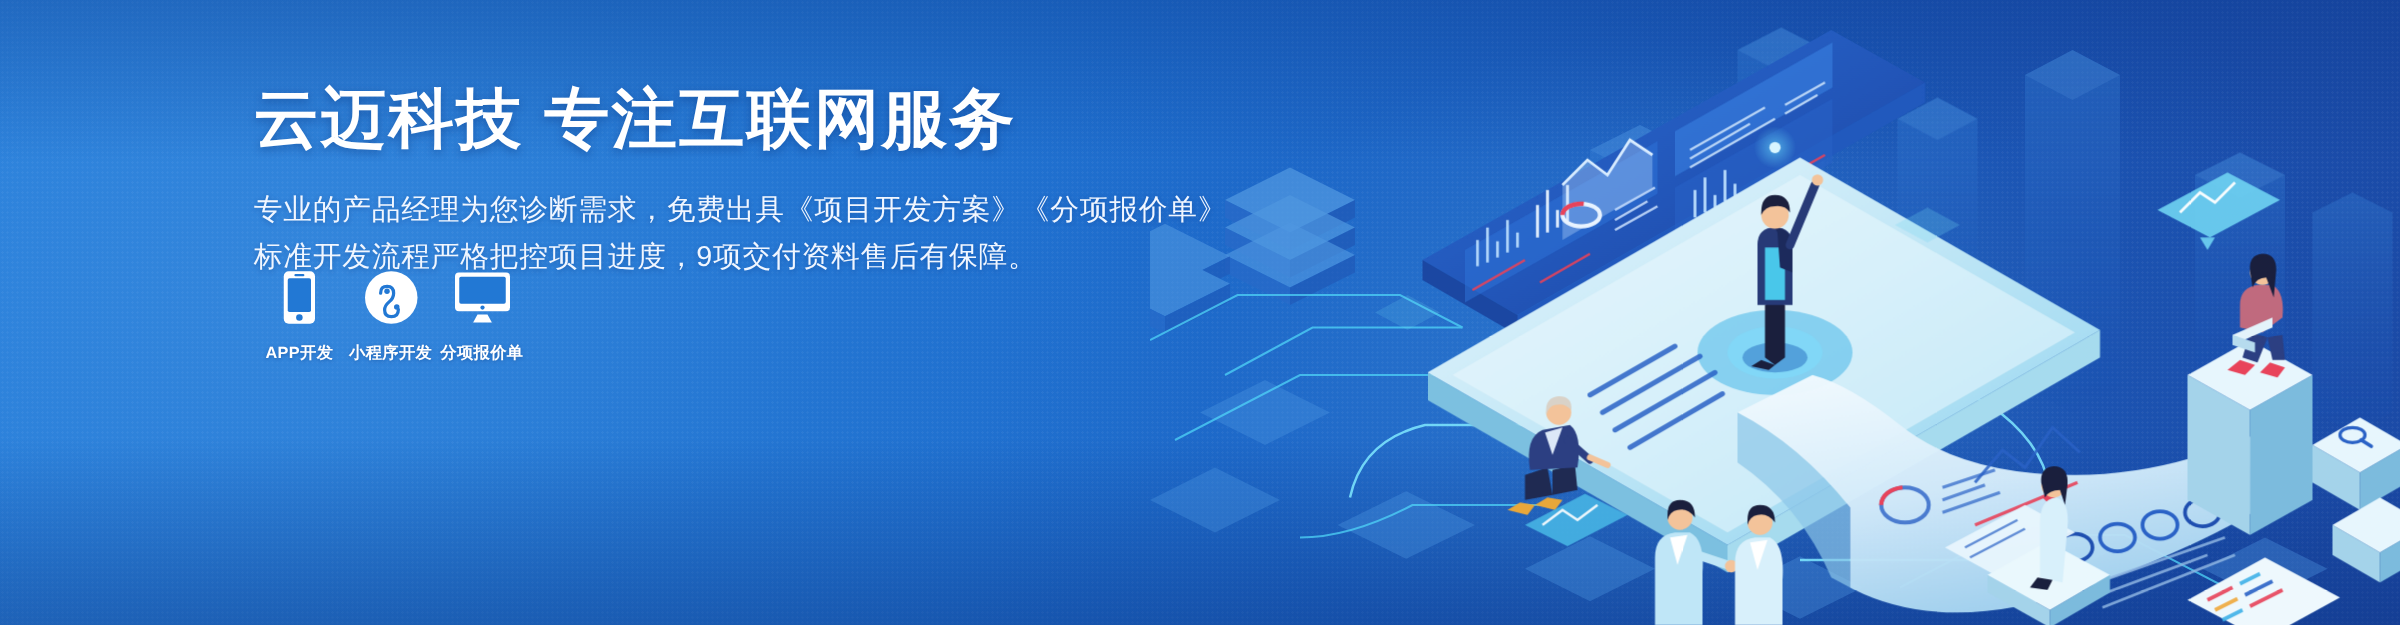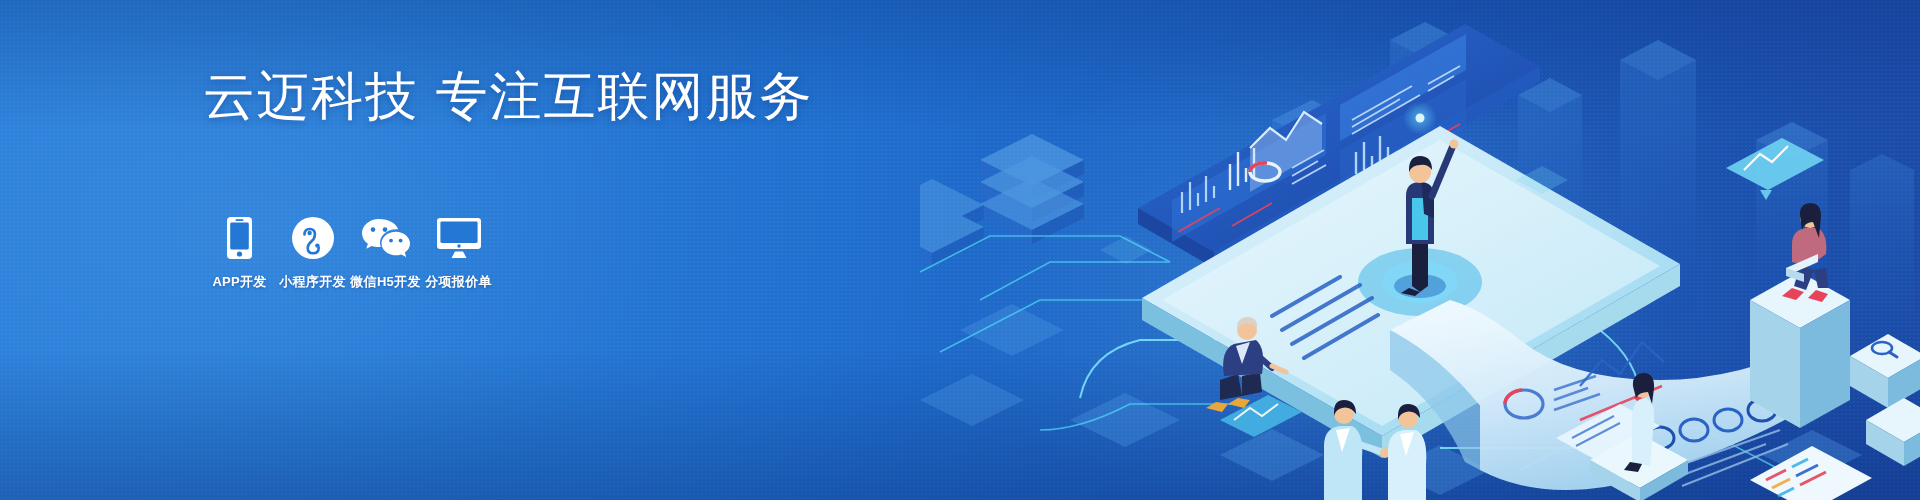--- a/index.html
+++ b/index.html
@@ -58,21 +58,21 @@
   .text-block {
     position: absolute;
     left: 203px;
     top: 66px;
     width: 700px;
   }
   .title {
     margin: 0;
     color: #ffffff;
     font-size: 52px;
-    font-weight: normal;
+    font-weight: bold;
     letter-spacing: 2px;
     line-height: 1.18;
     text-shadow: 0 2px 7px rgba(5,40,110,.35);
     white-space: nowrap;
   }
   .subtitle {
     margin: 0;
     color: #f0f6ff;
     font-size: 23px;
     line-height: 38px;
@@ -452,20 +452,24 @@
 
       <g opacity=".5">
         <path d="M596 180 L622 166 L648 180 L622 194 Z" fill="#6fd3f2" opacity=".5"></path>
         <path d="M180 250 L206 236 L232 250 L206 264 Z" fill="#6fd3f2" opacity=".35"></path>
       </g>
     </svg>
   </div>
 
   <div class="text-block">
     <h1 class="title">云迈科技 专注互联网服务</h1>
+    <div class="sub-wrap">
+      <p class="subtitle">专业的产品经理为您诊断需求，免费出具《项目开发方案》《分项报价单》</p>
+      <p class="subtitle">标准开发流程严格把控项目进度，9项交付资料售后有保障。</p>
+    </div>
   </div>
 
   <div class="icon-row">
 
     <div class="icon-item">
       <div class="icon-glyph">
         <svg width="27" height="44" viewBox="0 0 27 44">
           <rect x="1" y="1" width="25" height="42" rx="4" fill="#ffffff"></rect>
           <rect x="4.2" y="6.5" width="18.6" height="27" rx="1.4" fill="#2278d4"></rect>
           <rect x="9.5" y="3.2" width="8" height="1.8" rx=".9" fill="#2278d4"></rect>
@@ -481,37 +485,20 @@
           <circle cx="22" cy="22" r="21" fill="#ffffff"></circle>
           <path d="M13.5 18.5 q 0 -5.5 5.2 -5.5 q 5.2 0 5.2 5.5 q 0 4 -3.6 7 q -3.6 3 -3.6 6.4
                    q 0 5.4 5.4 5.4 q 5.6 0 5.6 -5.8" fill="none" stroke="#2278d4" stroke-width="2.6" stroke-linecap="round"></path>
           <circle cx="18.6" cy="17" r="2.2" fill="#2278d4"></circle>
           <circle cx="26.4" cy="29.6" r="2.2" fill="#2278d4"></circle>
         </svg>
       </div>
       <div class="icon-label">小程序开发</div>
     </div>
 
-    <div class="icon-item">
-      <div class="icon-glyph">
-        <svg width="50" height="42" viewBox="0 0 50 42">
-          <path d="M18 2 C8.6 2 1 8.4 1 16.2 c0 4.3 2.3 8.1 5.9 10.6 l -1.6 5 5.5 -2.8
-                   c 2.5 .8 4.1 1.1 7.2 1.1 c .6 0 1.2 0 1.8 -.1 c -.5 -1.3 -.8 -2.7 -.8 -4.2
-                   c0 -7.5 7.3 -13.6 16.3 -13.6 c .6 0 1.2 0 1.8 .1 C35.5 6.4 27.6 2 18 2 Z" fill="#ffffff"></path>
-          <circle cx="12" cy="12.6" r="2.3" fill="#2278d4"></circle>
-          <circle cx="24" cy="12.6" r="2.3" fill="#2278d4"></circle>
-          <path d="M49 26.5 c0 -6.5 -6.4 -11.8 -14.2 -11.8 c -7.9 0 -14.3 5.3 -14.3 11.8
-                   c0 6.5 6.4 11.8 14.3 11.8 c 1.9 0 3.7 -.3 5.4 -.9 l 5 2.5 -1.4 -4.3
-                   c 3.1 -2.2 5.2 -5.3 5.2 -9.1 Z" fill="#ffffff"></path>
-          <circle cx="30" cy="23.6" r="1.9" fill="#2278d4"></circle>
-          <circle cx="39.6" cy="23.6" r="1.9" fill="#2278d4"></circle>
-        </svg>
-      </div>
-      <div class="icon-label">微信H5开发</div>
-    </div>
 
     <div class="icon-item">
       <div class="icon-glyph">
         <svg width="46" height="42" viewBox="0 0 46 42">
           <rect x="1" y="1" width="44" height="31" rx="3.2" fill="#ffffff"></rect>
           <rect x="4.4" y="4.4" width="37.2" height="21.6" rx="1.4" fill="#2278d4"></rect>
           <circle cx="23" cy="29" r="1.7" fill="#2278d4"></circle>
           <path d="M15.5 41 L30.5 41 L27 34.5 L19 34.5 Z" fill="#ffffff"></path>
         </svg>
       </div>

